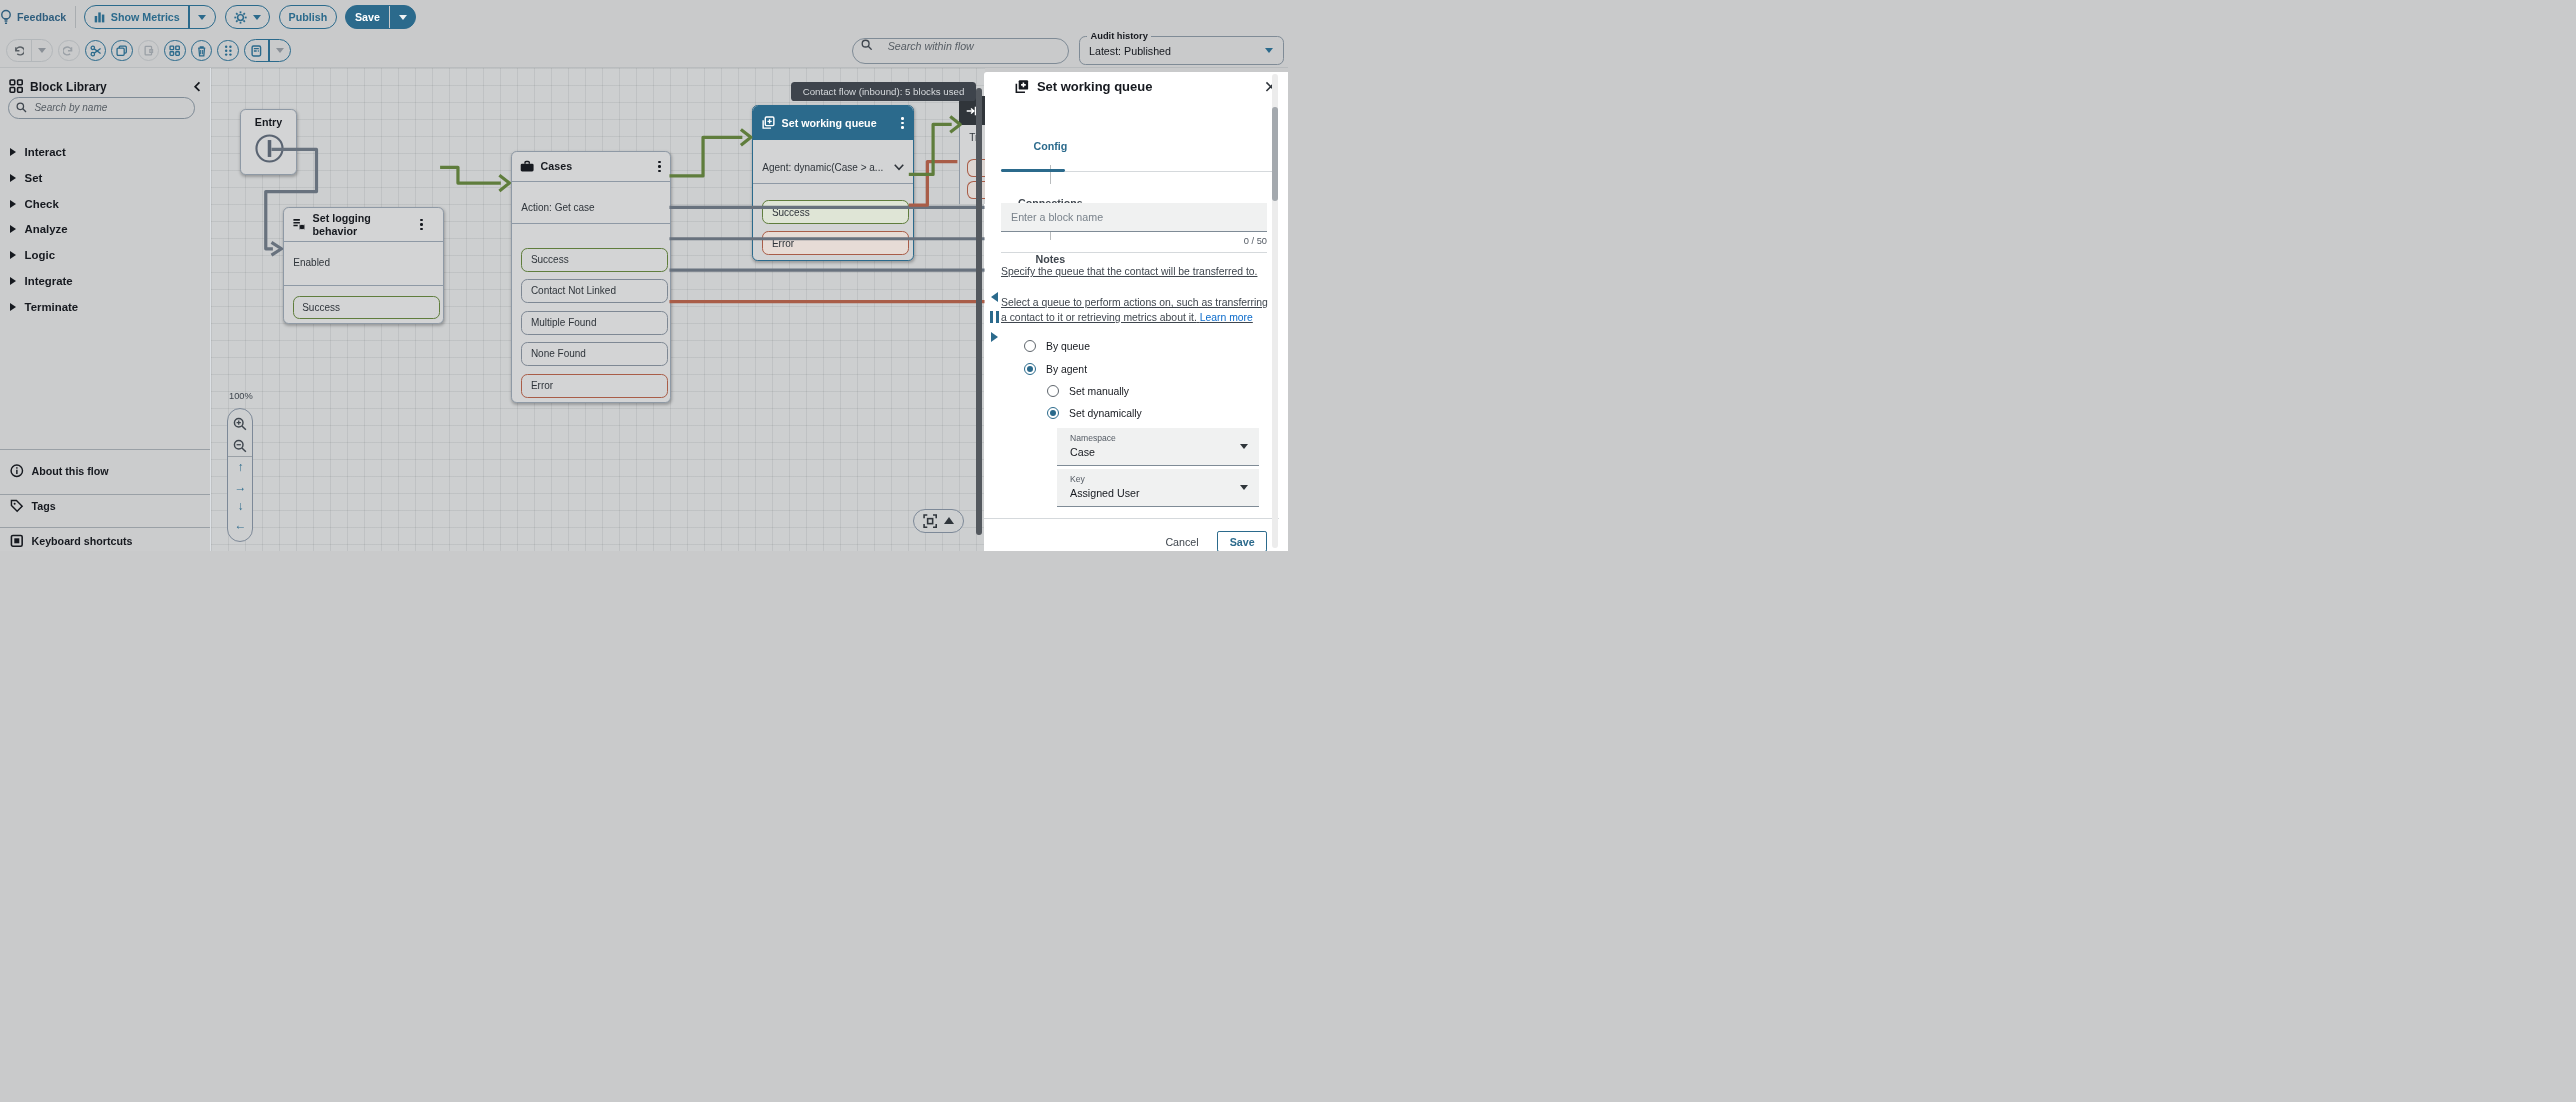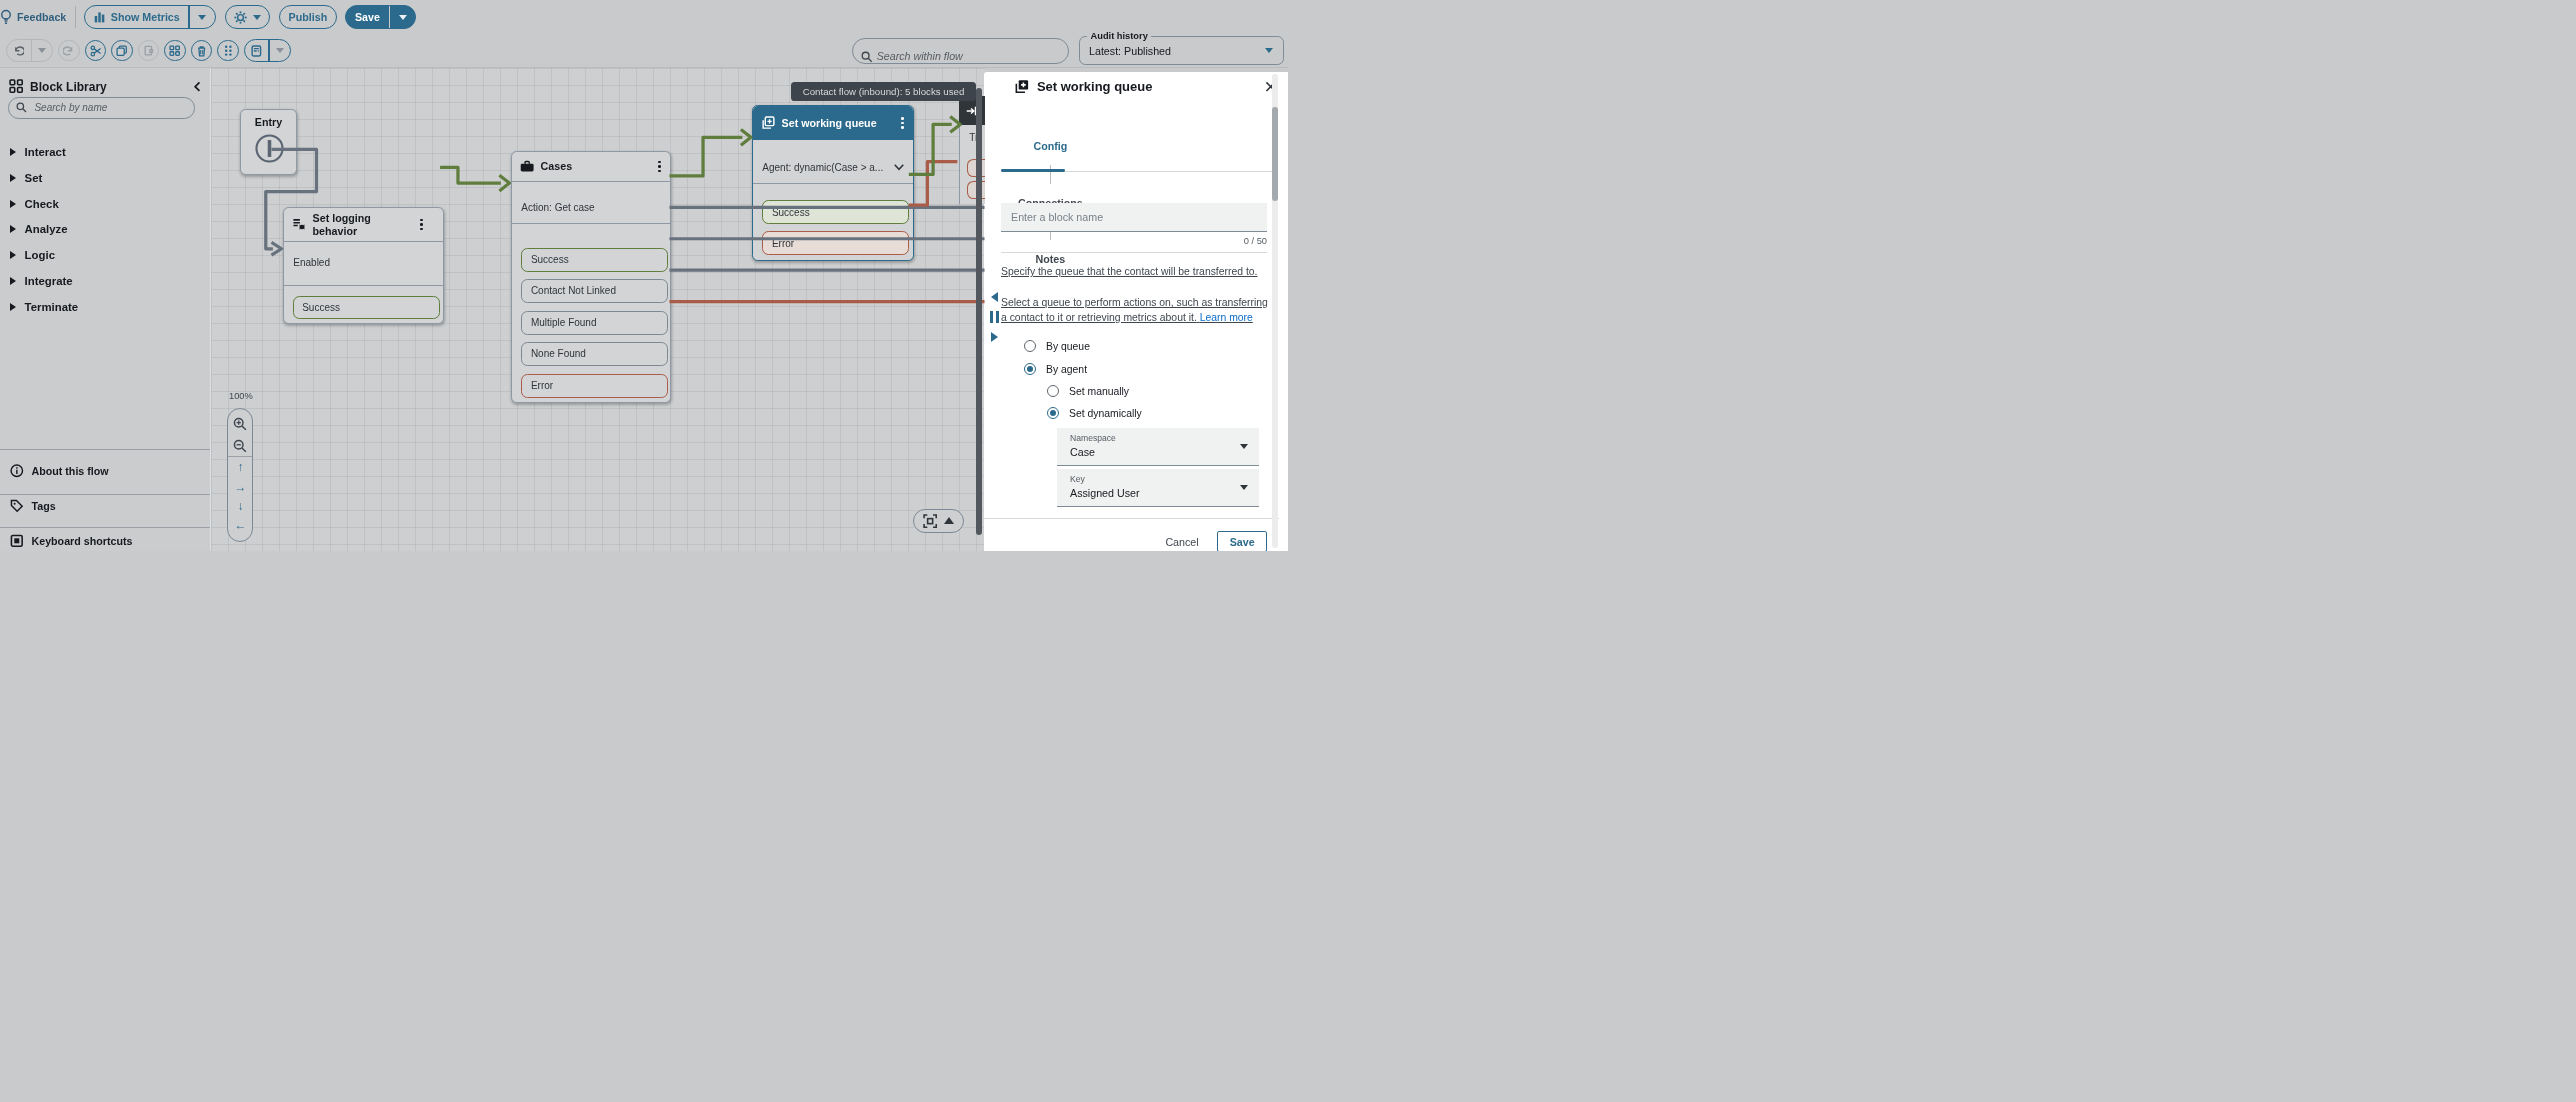--- a/index.html
+++ b/index.html
@@ -25,21 +25,21 @@
   .toolbar{position:absolute;left:0;top:34px;width:100%;height:34px;display:flex;align-items:center;border-bottom:0.7px solid #b9bcbe;box-sizing:border-box;}
   .tools{display:flex;align-items:center;gap:5px;padding-left:5.7px;flex:1;}
   .tcirc{width:21.5px;height:21.5px;border-radius:50%;border:1.4px solid #2b6a8c;display:flex;align-items:center;justify-content:center;box-sizing:border-box;cursor:pointer;background:transparent;}
   .tcirc.dim{border-color:#b3b7ba;}
   .tpill{display:flex;align-items:center;height:23px;border:1.4px solid #b3b7ba;border-radius:12px;box-sizing:border-box;cursor:pointer;}
   .tpill .seg{display:flex;align-items:center;justify-content:center;height:100%;padding:0 6.4px;}
   .tpill .segdiv{width:0.7px;height:100%;background:#b3b7ba;}
   .tpill.active{border-color:#2b6a8c;}
   .tpill.active .segdiv{background:#2b6a8c;width:1.4px;}
   .toolbar-right{display:flex;align-items:center;gap:10px;padding-right:4.3px;}
-  .searchpill{position:relative;width:217px;height:26px;border:1.4px solid #7f8b96;border-radius:13px;display:flex;align-items:flex-end;padding:0 8.6px;gap:2px;box-sizing:border-box;}
+  .searchpill{position:relative;width:217px;height:26px;border:1.4px solid #7f8b96;border-radius:13px;display:flex;align-items:flex-start;padding:0 8.6px;gap:13px;box-sizing:border-box;}
   .searchpill input{border:none;outline:none;background:transparent;font-style:italic;font-size:10.7px;color:#3f464e;width:100%;font-family:"Liberation Sans",sans-serif;}
   .searchpill input::placeholder{color:#565d64;font-style:italic;}
   .audit{position:relative;width:205px;height:29px;border:1.4px solid #7f8b96;border-radius:6.4px;box-sizing:border-box;display:flex;align-items:center;cursor:pointer;}
   .audit .legend{position:absolute;top:-6.4px;left:7.2px;background:#c9cacb;padding:0 3.6px;font-size:9.3px;font-weight:bold;color:#16191f;}
   .audit .val{font-size:10.7px;padding-left:9.3px;flex:1;color:#16191f;}
   .audit .caret{margin-right:9.3px;}
   
   .sidebar{position:absolute;left:0;top:68px;width:211px;height:483px;background:#cbcccd;border-right:1.4px solid #dde1e5;box-sizing:border-box;}
   .sb-head{position:absolute;left:0;top:8.6px;width:100%;height:20px;display:flex;align-items:center;gap:7.2px;padding:0 8.6px;box-sizing:border-box;}
   .sb-title{font-size:12px;font-weight:bold;flex:1;}

